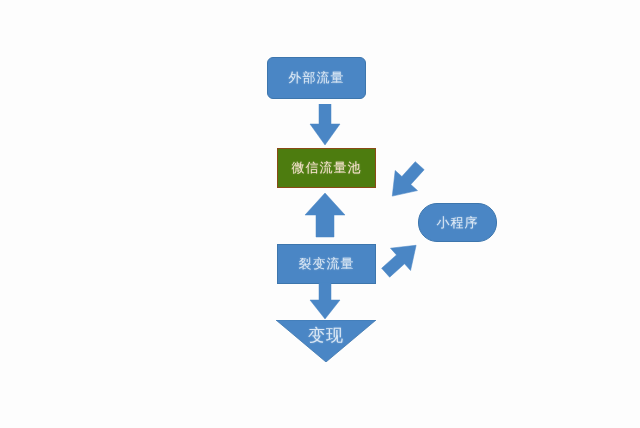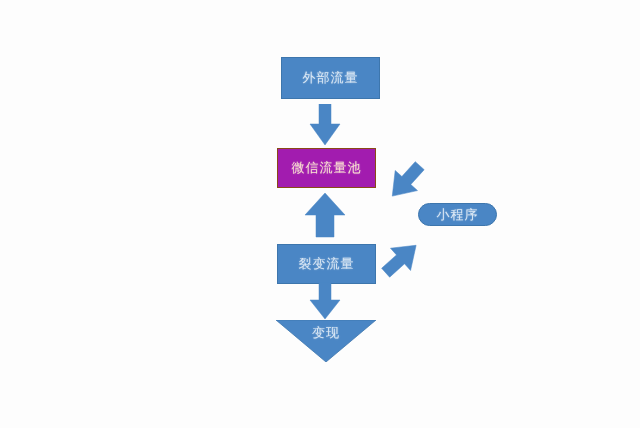--- a/index.html
+++ b/index.html
@@ -32,46 +32,47 @@
     filter: blur(0.35px);
   }
   .node-blue {
     background: #4a86c5;
     border: 1px solid #3d76ad;
     color: #dbe8f5;
     font-size: 13px;
     text-shadow: 0 0 2px rgba(255,255,255,0.45);
   }
   .node-orange {
-    background: #a21caf;
+    background: #4d7c0f;
     border: 1.5px solid #8a4a16;
     color: #fbe3cf;
     font-size: 13px;
     text-shadow: 0 0 2px rgba(255,255,255,0.35);
   }
   
   #node-external {
-    left: 281px;
+    left: 267px;
     top: 57px;
     width: 99px;
     height: 42px;
+    border-radius: 6px;
   }
   
   #node-pool {
     left: 277px;
     top: 148px;
     width: 99px;
     height: 40px;
   }
   
   #node-miniapp {
     left: 418px;
     top: 203px;
     width: 79px;
-    height: 23px;
+    height: 39px;
     border-radius: 19px;
   }
   
   #node-fission {
     left: 277px;
     top: 238px;
     width: 99px;
     height: 40px;
     margin-top: 6px;
   }
@@ -89,21 +90,21 @@
     left: 0;
     top: 0;
     display: block;
   }
   #node-monetize .tri-label {
     position: absolute;
     left: 0;
     top: 4px;
     width: 100px;
     text-align: center;
-    font-size: 13px;
+    font-size: 17px;
     color: #dbe8f5;
     letter-spacing: 1px;
     text-shadow: 0 0 2px rgba(255,255,255,0.45);
     pointer-events: none;
   }
   
   .arrow {
     position: absolute;
     filter: blur(0.3px);
   }

